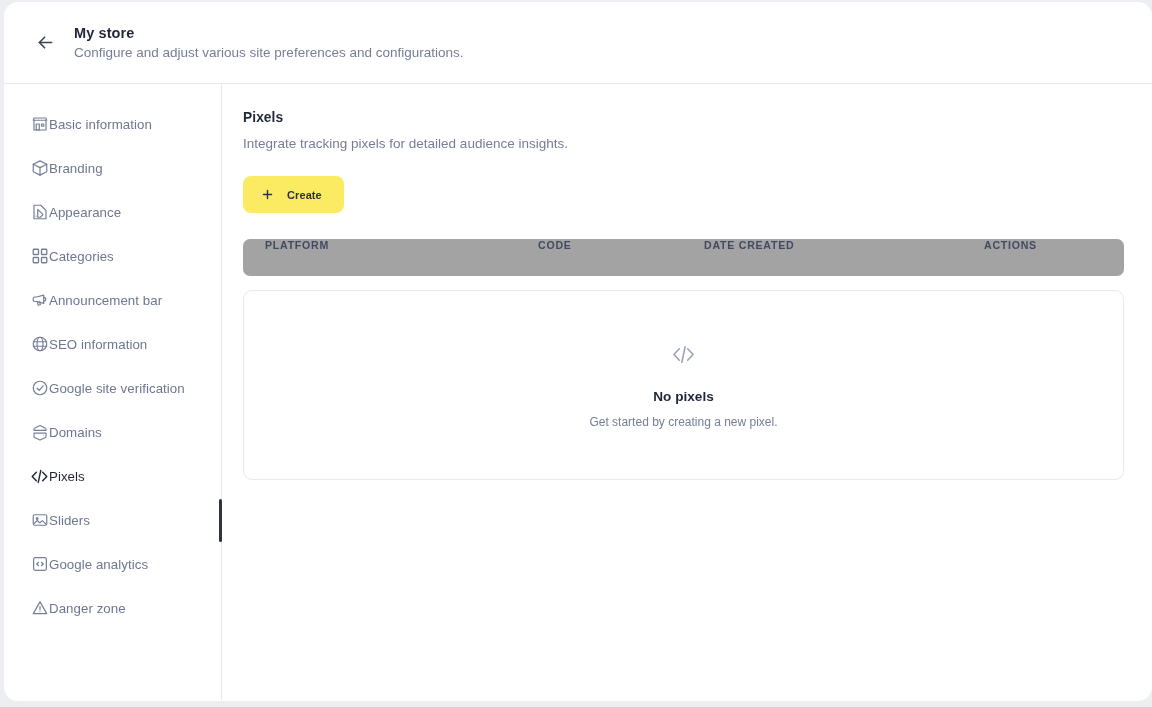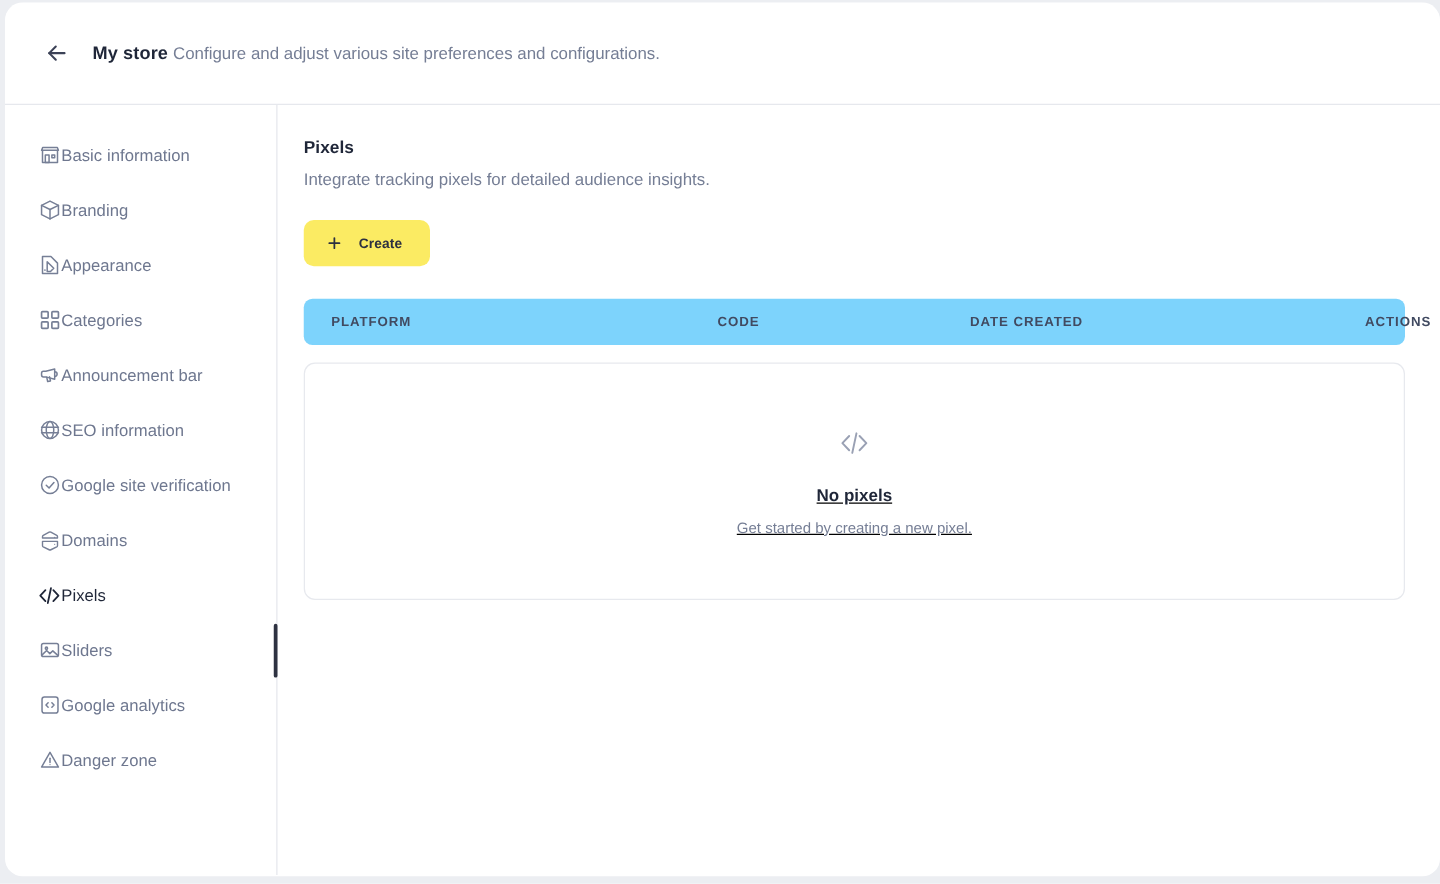--- a/index.html
+++ b/index.html
@@ -46,21 +46,21 @@
     justify-content: center;
     border: none;
     background: transparent;
     cursor: pointer;
     color: #3c4257;
     flex: none;
     margin-right: 12px;
   }
   .back-btn svg { display: block; }
 
-  .header-text { display: flex; flex-direction: row; justify-content: center; gap: 4px; }
+  .header-text { display: flex; flex-direction: column; justify-content: center; gap: 4px; }
 
   .header-title {
     font-size: 14.5px;
     font-weight: 700;
     color: #1f2638;
     letter-spacing: 0.1px;
   }
 
   .header-subtitle {
     font-size: 13.5px;
@@ -171,27 +171,25 @@
   .plus-icon {
     width: 13px; height: 13px;
     display: flex; align-items: center; justify-content: center;
     color: #2c3040;
   }
   .plus-icon svg { display: block; }
 
   
   .table-head {
     margin-top: 26px;
-    background: #7dd3fc;
+    background: #a3a3a3;
     border-radius: 7px;
     height: 37px;
     display: flex;
-    align-items: center;
     padding: 0 22px;
-    gap: 36px;
   }
 
   .th {
     font-size: 10.6px;
     font-weight: 700;
     color: #414a61;
     letter-spacing: 0.75px;
   }
   .th.col-platform { width: 232px; flex: none; }
   .th.col-code     { width: 166px; flex: none; margin-left: 41px; }
@@ -202,21 +200,20 @@
   .empty-card {
     margin-top: 14px;
     border: 1px solid #e7e9ee;
     border-radius: 9px;
     height: 190px;
     display: flex;
     flex-direction: column;
     align-items: center;
     justify-content: center;
     gap: 0;
-    text-decoration: underline;
   }
 
   .empty-icon {
     color: #9aa1b4;
     margin-bottom: 22px;
     display: flex;
   }
   .empty-icon svg { display: block; }
 
   .empty-title {

